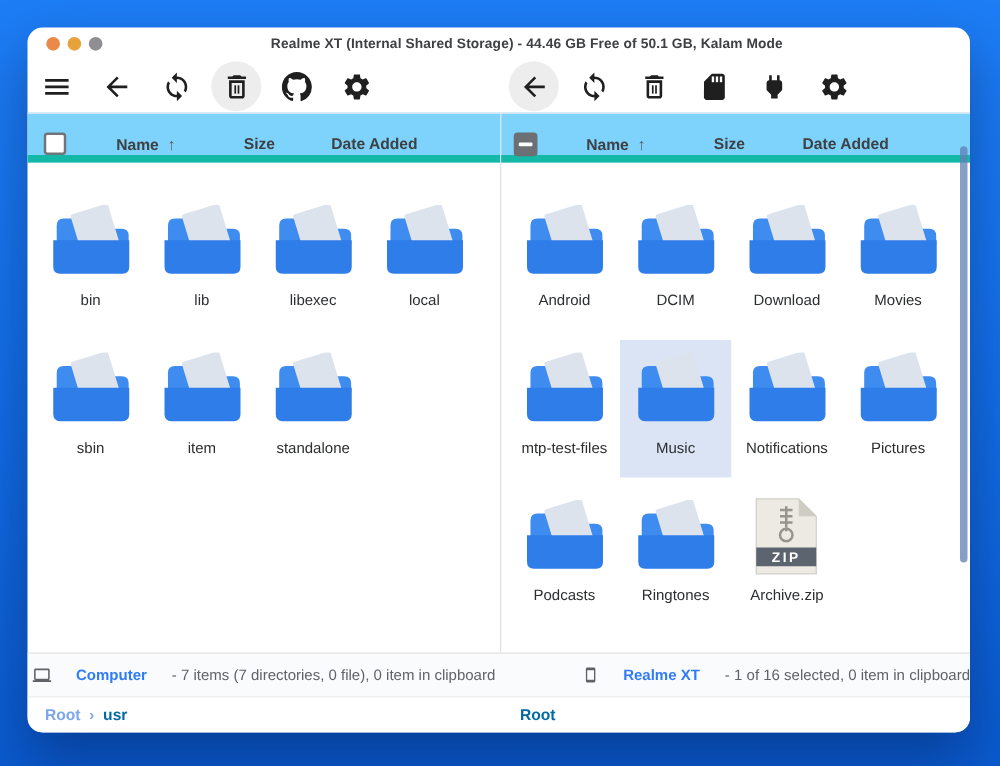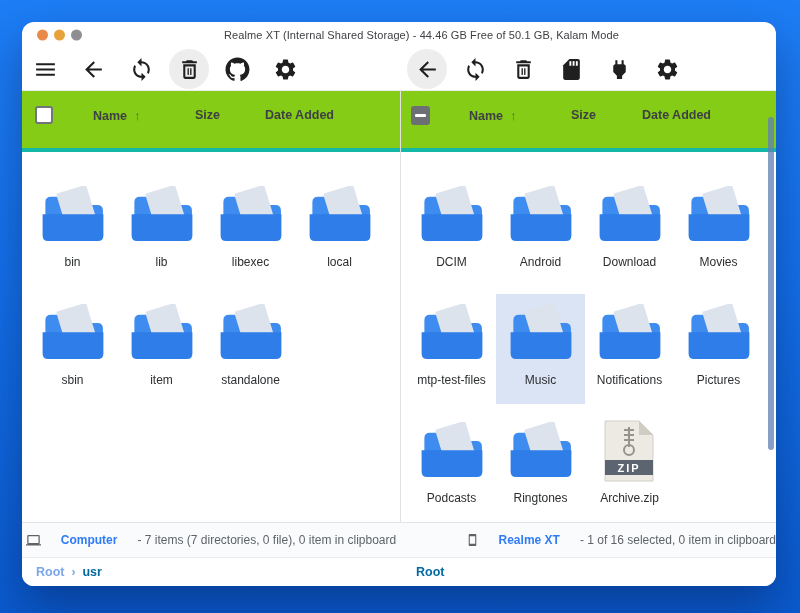--- a/index.html
+++ b/index.html
@@ -15,34 +15,34 @@
     box-shadow:0 20px 45px rgba(0,10,40,.35);
     display:flex; flex-direction:column;
   }
   
   .titlebar { height:26px; position:relative; display:flex; align-items:center; justify-content:center; flex:0 0 auto; }
   .traffic { position:absolute; left:15px; top:50%; transform:translateY(-50%); display:flex; gap:6px; }
   .dot { width:11px; height:11px; border-radius:50%; }
   .dot.close { background:#e98a4a; }
   .dot.min   { background:#e8a23c; }
   .dot.max   { background:#8e8e93; }
-  .title { font-size:11px; font-weight:400; color:#3f4043; letter-spacing:.1px;margin-left:45px; }
+  .title { font-size:11px; font-weight:700; color:#3f4043; letter-spacing:.1px;margin-left:45px; }
   
   .toolbars { height:42px; display:flex; flex:0 0 auto; }
   .toolbar { width:378px; display:flex; align-items:center; gap:8px; padding-left:3px; }
   .toolbar.right { width:auto; flex:1; padding-left:7px; }
   .tbtn { width:40px; height:40px; border:none; background:transparent; border-radius:50%;
           display:flex; align-items:center; justify-content:center; cursor:pointer; }
   .tbtn.hl { background:#ededee; }
   .tbtn svg { width:25px; height:25px; fill:#1f1f1f; }
   
   .panes { flex:1 1 auto; display:flex; position:relative; min-height:0; }
   .pane { width:378px; display:flex; flex-direction:column; }
   .pane.right { width:auto; flex:1; border-left:1px solid #e2e2e2; }
-  .list-header { height:62px; background:#84cc16; border-top:1px solid #ededed; border-bottom:4px solid #14b8a6;
+  .list-header { height:40px; background:#7dd3fc; border-top:1px solid #ededed; border-bottom:6px solid #14b8a6;
                  position:relative; flex:0 0 auto; }
   .list-header .cb { position:absolute; top:15px; }
   .hcol { position:absolute; top:17px; font-size:12.5px; font-weight:600; color:#3f4043; cursor:pointer; }
   .sort-arrow { font-weight:400; color:#5f6368; margin-left:7px; font-size:13px; }
   .cb-box { width:18px; height:18px; border:2px solid #70757a; border-radius:3px; background:#fff; cursor:pointer; }
   .cb-ind { width:19px; height:19px; border-radius:3px; background:#6c7075; position:relative; cursor:pointer; }
   .cb-ind::after { content:""; position:absolute; left:4px; right:4px; top:8px; height:3px; background:#fff; border-radius:1px; }
   .files { flex:1; padding:24px 0 0 6px; display:flex; flex-wrap:wrap; align-content:flex-start; }
   .cell { width:89px; height:110px; margin-bottom:8px; display:flex; flex-direction:column; align-items:center; cursor:pointer; }
   .cell.selected { background:#dbe4f4; }
@@ -255,29 +255,29 @@
         <span class="hcol" style="left:170px">Size</span>
         <span class="hcol" style="left:241px">Date Added</span>
       </div>
       <div class="files">
         <div class="cell">
           <span class="icon-wrap">
               <svg class="fold" viewBox="0 0 76 64">
                 <use href="#folderIcon"></use>
               </svg>
             </span>
+          <span class="label">Android</span>
+        </div>
+        <div class="cell">
+          <span class="icon-wrap">
+              <svg class="fold" viewBox="0 0 76 64">
+                <use href="#folderIcon"></use>
+              </svg>
+            </span>
           <span class="label">DCIM</span>
-        </div>
-        <div class="cell">
-          <span class="icon-wrap">
-              <svg class="fold" viewBox="0 0 76 64">
-                <use href="#folderIcon"></use>
-              </svg>
-            </span>
-          <span class="label">Android</span>
         </div>
         <div class="cell">
           <span class="icon-wrap">
               <svg class="fold" viewBox="0 0 76 64">
                 <use href="#folderIcon"></use>
               </svg>
             </span>
           <span class="label">Download</span>
         </div>
         <div class="cell">

